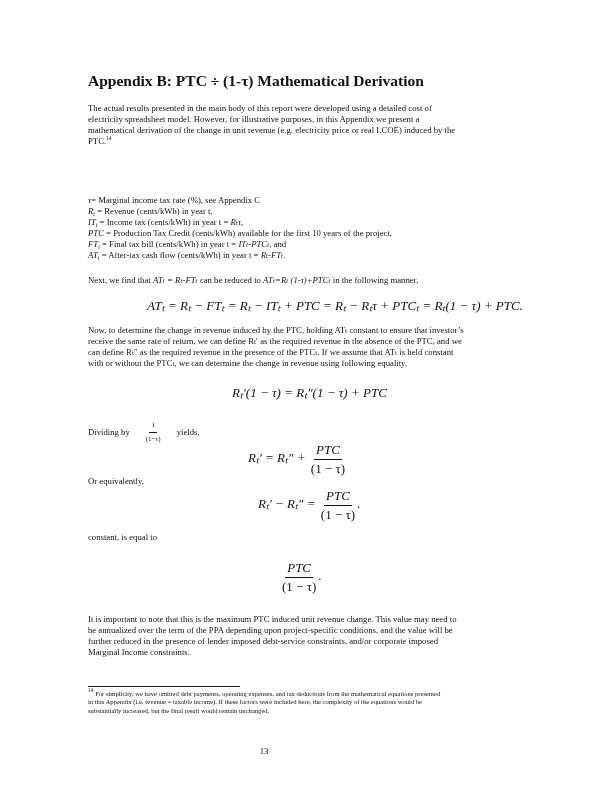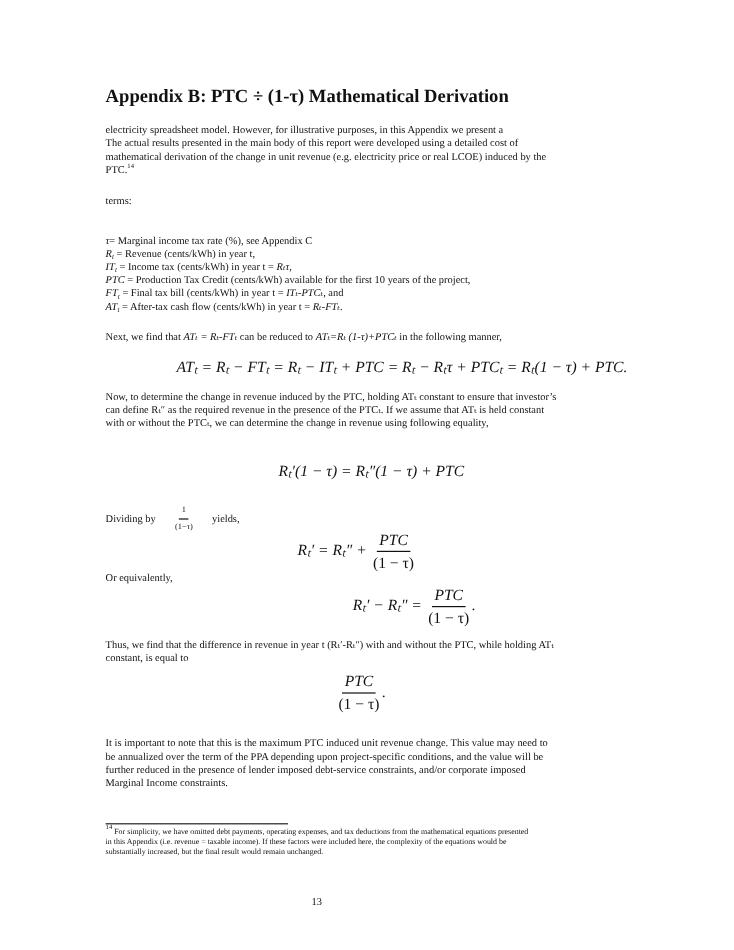--- a/index.html
+++ b/index.html
@@ -21,47 +21,47 @@
     .rule { left:88px; top:686px; width:152px; height:0; border-top:0.8px solid #222; }
     .fn { left:88px; top:690px; width:440px; font-size:6.6px; line-height:8.4px; }
     .pagenum { left:0; width:528px; top:746px; text-align:center; font-size:8.7px; }
   </style>
 </head>
 <body>
 
 <div class="abs title">Appendix B: PTC ÷ (1-τ) Mathematical Derivation</div>
 
 <div class="abs para" style="top:103px;">
+  <div class="line">The actual results presented in the main body of this report were developed using a detailed cost of</div>
   <div class="line">electricity spreadsheet model. However, for illustrative purposes, in this Appendix we present a</div>
-  <div class="line">The actual results presented in the main body of this report were developed using a detailed cost of</div>
   <div class="line">mathematical derivation of the change in unit revenue (e.g. electricity price or real LCOE) induced by the</div>
   <div class="line"><span>PTC.</span><sup>14</sup></div>
 </div>
 
 <div class="abs para" style="top:162px;">
-  <div class="line">terms:</div>
 </div>
 
 <div class="abs para" style="top:195px;">
   <div class="line"><span class="i">τ</span><span>= Marginal income tax rate (%), see Appendix C</span></div>
   <div class="line"><span class="i">R</span><sub class="i">t</sub><span> = Revenue (cents/kWh) in year t,</span></div>
   <div class="line"><span class="i">IT</span><sub class="i">t</sub><span> = Income tax (cents/kWh) in year t = </span><span class="i">Rₜτ,</span></div>
   <div class="line"><span class="i">PTC</span><span> = Production Tax Credit (cents/kWh) available for the first 10 years of the project,</span></div>
   <div class="line"><span class="i">FT</span><sub class="i">t</sub><span> = Final tax bill (cents/kWh) in year t = </span><span class="i">ITₜ-PTCₜ</span><span>, and</span></div>
   <div class="line"><span class="i">AT</span><sub class="i">t</sub><span> = After-tax cash flow (cents/kWh) in year t = </span><span class="i">Rₜ-FTₜ</span><span>.</span></div>
 </div>
 
 <div class="abs para" style="top:275px;">
   <div class="line"><span>Next, we find that </span><span class="i">ATₜ = Rₜ-FTₜ</span><span> can be reduced to </span><span class="i">ATₜ=Rₜ (1-τ)+PTCₜ</span><span> in the following manner,</span></div>
 </div>
 
 <div class="abs eq" style="left:147px; top:296px;">ATₜ = Rₜ − FTₜ = Rₜ − ITₜ + PTC = Rₜ − Rₜτ + PTCₜ = Rₜ(1 − τ) + PTC.</div>
 
 <div class="abs para" style="top:325px;">
   <div class="line">Now, to determine the change in revenue induced by the PTC, holding ATₜ constant to ensure that investor’s</div>
+  <div class="line">receive the same rate of return, we can define Rₜ′ as the required revenue in the absence of the PTC, and we</div>
   <div class="line">can define Rₜ″ as the required revenue in the presence of the PTCₜ. If we assume that ATₜ is held constant</div>
   <div class="line">with or without the PTCₜ, we can determine the change in revenue using following equality,</div>
 </div>
 
 <div class="abs eq" style="left:232px; top:383px;">Rₜ′(1 − τ) = Rₜ″(1 − τ) + PTC</div>
 
 <div class="abs para" style="top:420px; display:flex; align-items:center; gap:14px;">
   <span>Dividing by</span>
   <span class="frac small-frac">
     <span class="num">1</span>
@@ -73,30 +73,29 @@
 <div class="abs eq" style="left:248px; top:442px;">
   <span>Rₜ′ = Rₜ″ +</span>
   <span class="frac">
       <span class="num">PTC</span>
       <span class="den">(1 − τ)</span>
     </span>
 </div>
 
 <div class="abs para" style="top:476px;">Or equivalently,</div>
 
-<div class="abs eq" style="left:258px; top:488px;margin-left:36px;">
+<div class="abs eq" style="left:258px; top:488px;">
   <span>Rₜ′ − Rₜ″ =</span>
   <span class="frac">
       <span class="num">PTC</span>
       <span class="den">(1 − τ)</span>
     </span><span class="n">.</span>
 </div>
 
 <div class="abs para" style="top:532px;">
-  <div class="line">Thus, we find that the difference in revenue in year t (Rₜ′-Rₜ″) with and without the PTC, while holding ATₜ</div>
   <div class="line">constant, is equal to</div>
 </div>
 
 <div class="abs eq" style="left:280px; top:560px;">
   <span class="frac">
       <span class="num">PTC</span>
       <span class="den">(1 − τ)</span>
     </span><span class="n">.</span>
 </div>
 

